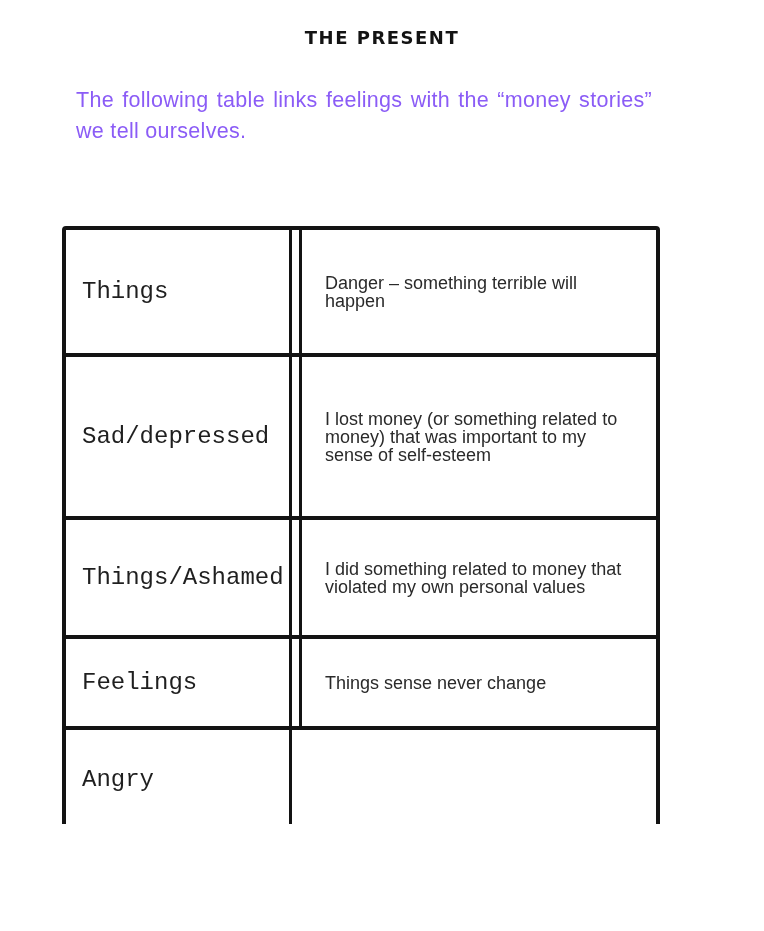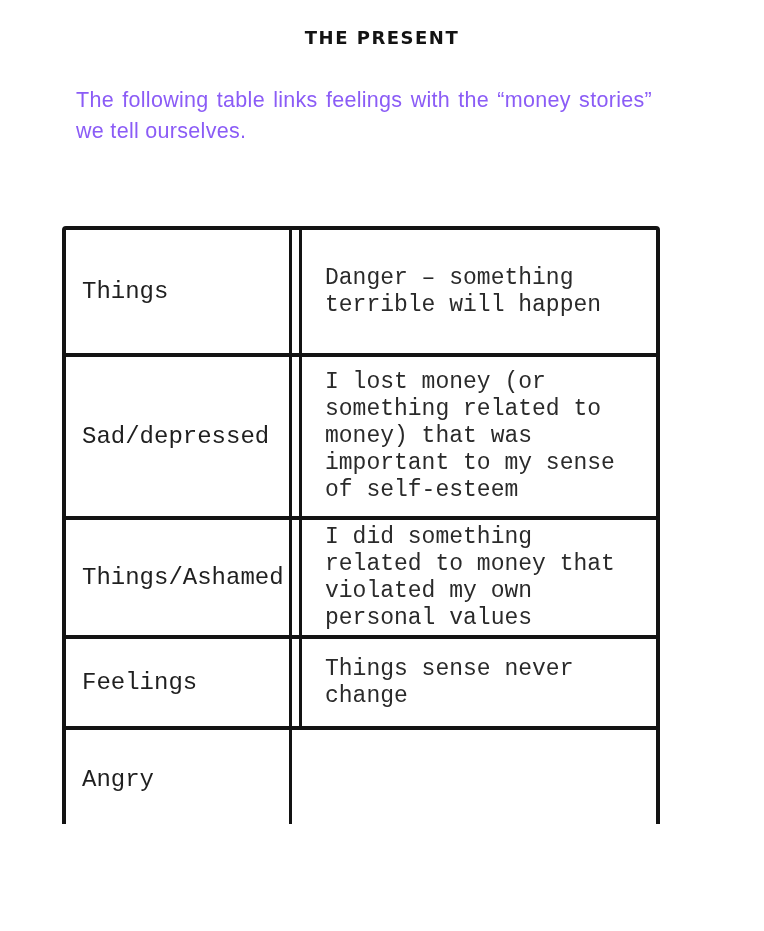--- a/index.html
+++ b/index.html
@@ -87,23 +87,23 @@
     word-spacing: 13px;
     white-space: nowrap;
   }
   .feeling-text {
     font-family: "Liberation Mono", "DejaVu Sans Mono", monospace;
     font-size: 24px;
     color: #1f1f1f;
     white-space: nowrap;
   }
   .story-text {
-    font-family: Liberation Mono, monospace;
-    font-size: 23px;
-    line-height: 27px;
+    font-family: Liberation Sans, sans-serif;
+    font-size: 18px;
+    line-height: 18px;
     color: #2a2a2a;
   }
 </style>
 </head>
 <body>
 
 <div class="page">
 
   <div class="page-title">THE PRESENT</div>
 

